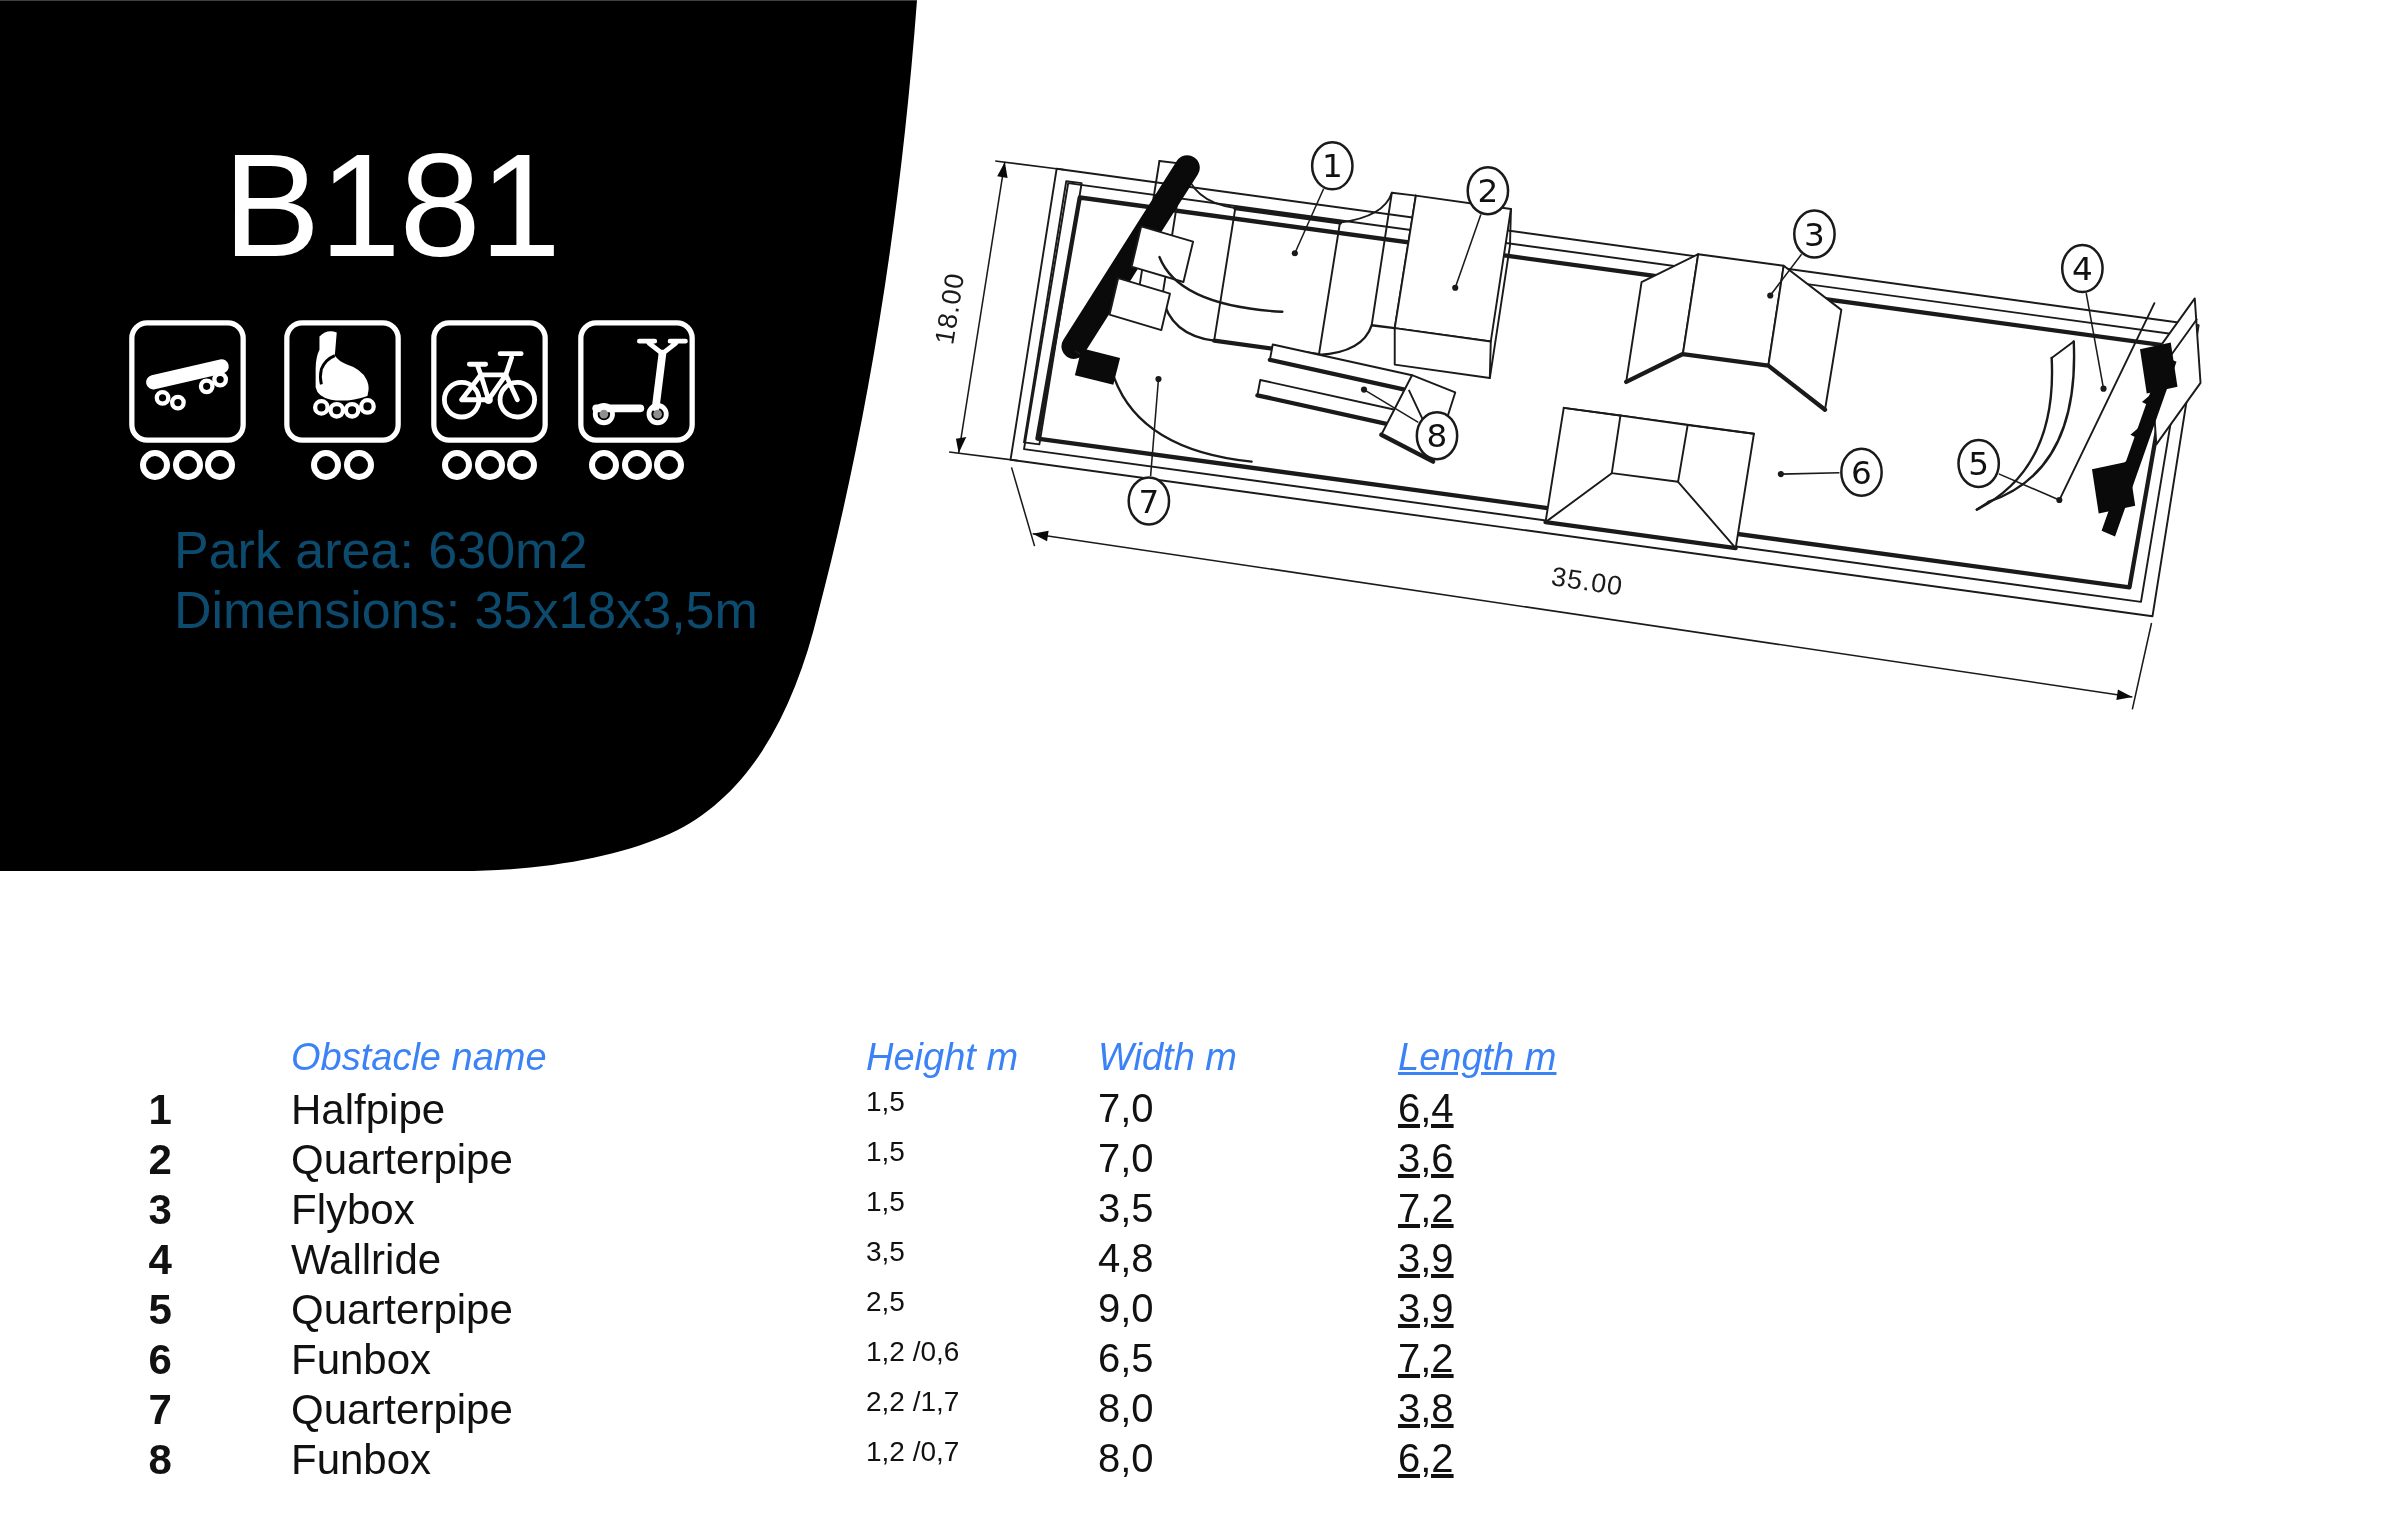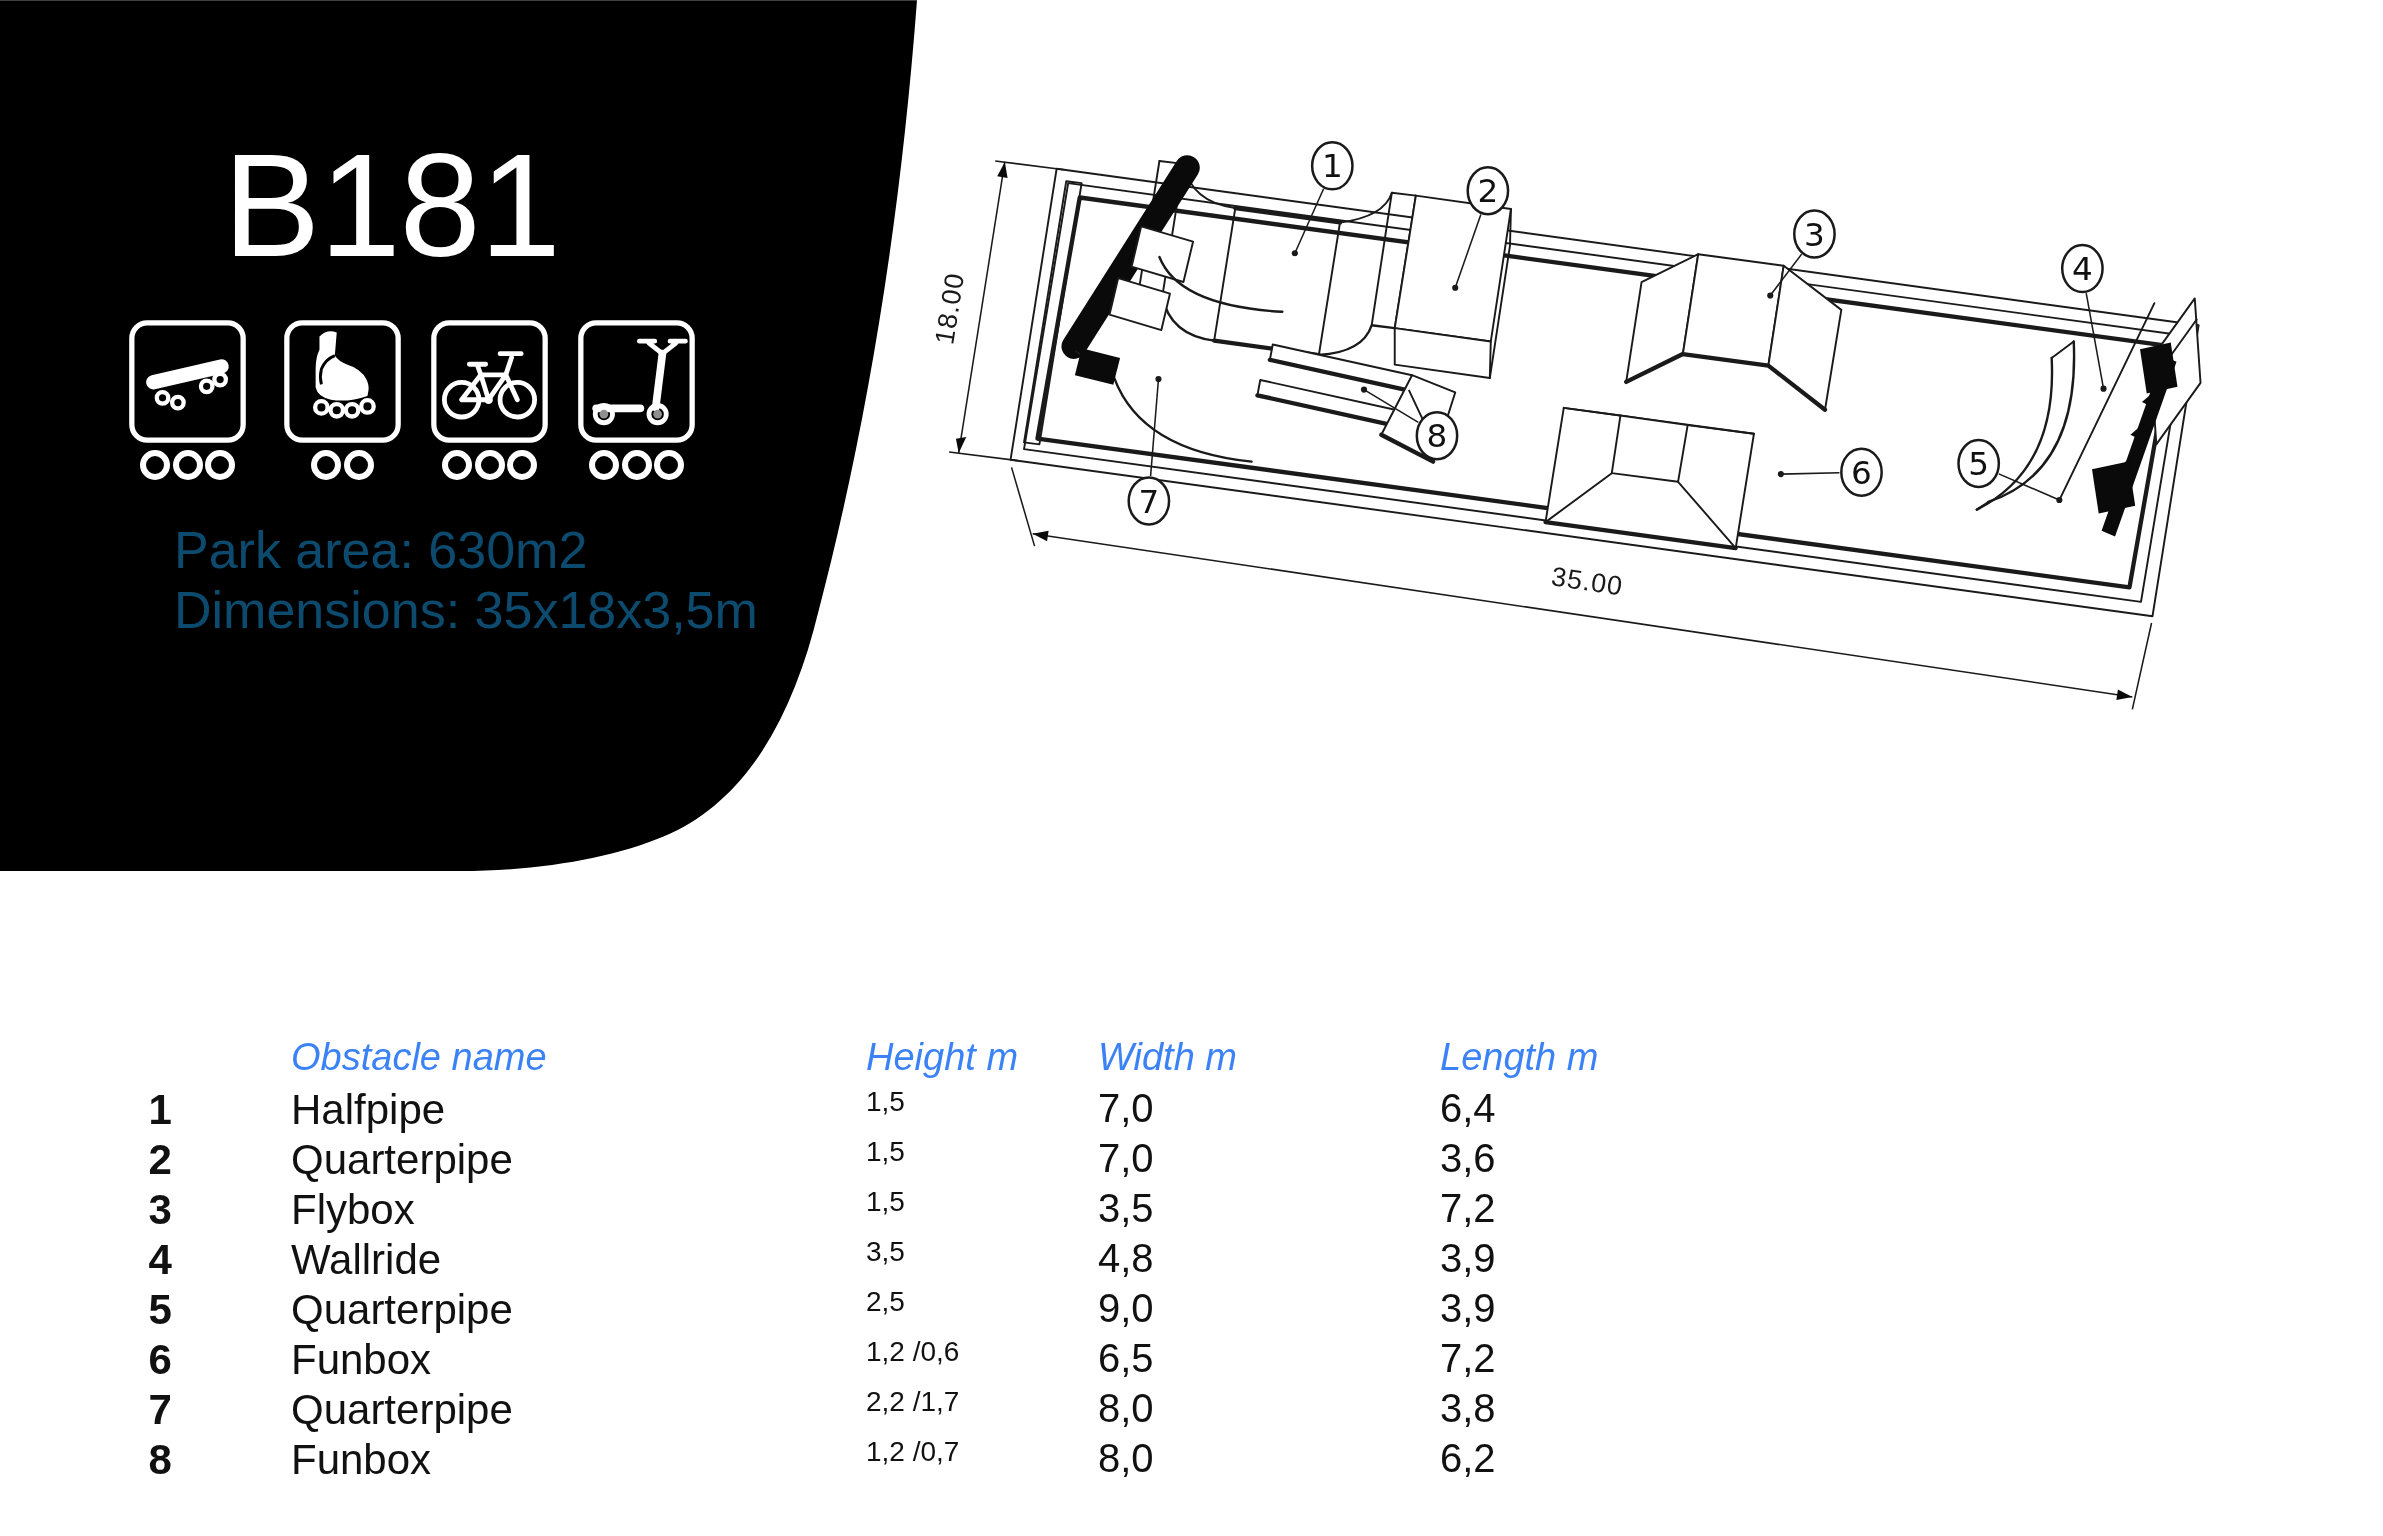--- a/index.html
+++ b/index.html
@@ -27,21 +27,21 @@
   .callout-num{font-family:"DejaVu Sans",sans-serif;font-size:34px;fill:#111;text-anchor:middle;}
   .leader{stroke:#1a1a1a;stroke-width:1.6;fill:none;}
   
   #spec-table{left:134px;top:1036px;width:1499px;height:461px;}
   .t-row{position:absolute;width:100%;height:50px;}
   .t-row span{position:absolute;white-space:nowrap;}
   .t-num{left:14.4px;font-weight:700;font-size:42px;}
   .t-name{left:157px;font-weight:400;font-size:42px;}
   .t-h{left:732px;font-size:28px;}
   .t-w{left:964px;font-size:40px;}
-  .t-l{left:1306px;font-size:40px;}
+  .t-l{left:1264px;font-size:40px;text-decoration:underline;}
   #t-header span{font-style:italic;font-weight:400;font-size:38px;color:#3b82f6;}
 </style>
 </head>
 <body>
 
 <svg id="panel-shape" class="abs" viewBox="0 0 980 915" xmlns="http://www.w3.org/2000/svg">
   <path d="M0,0 L955,0 C936,252 898,462 852,638 C827,741 780,834 691,871 C639,893 562,907 480,907 L0,907 Z" fill="#000"></path>
 </svg>
 
 <div id="brand-title" class="abs">B181</div>

